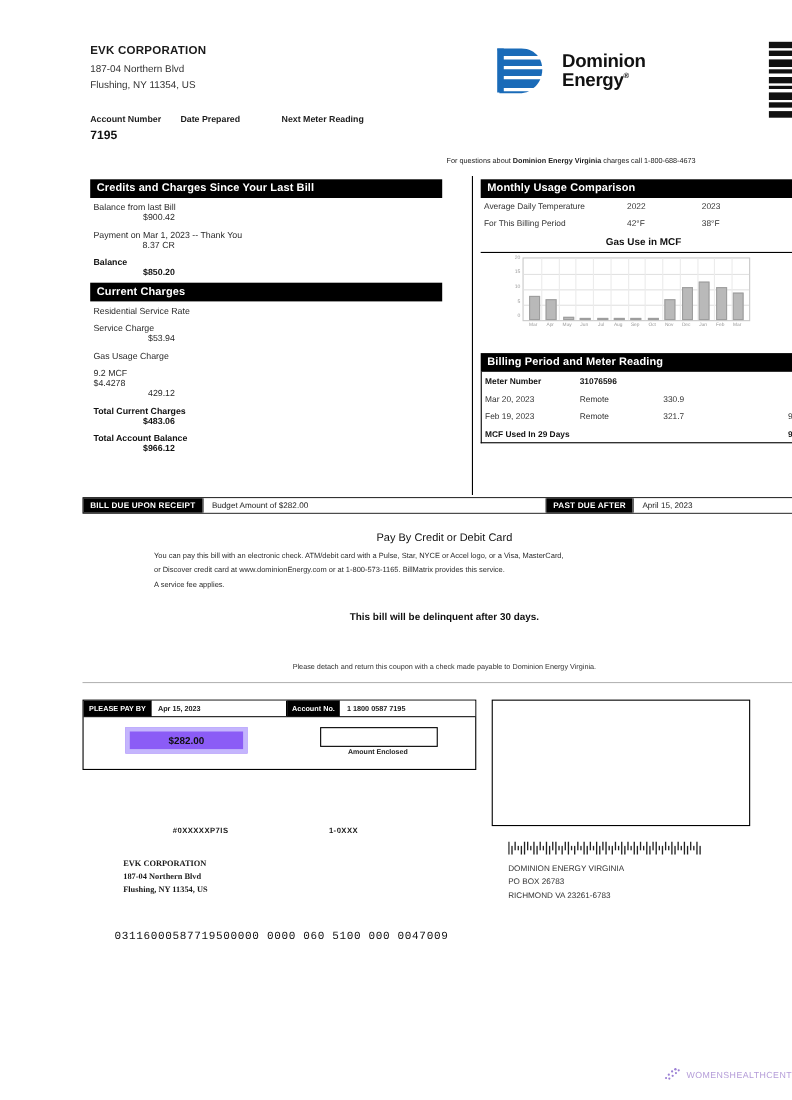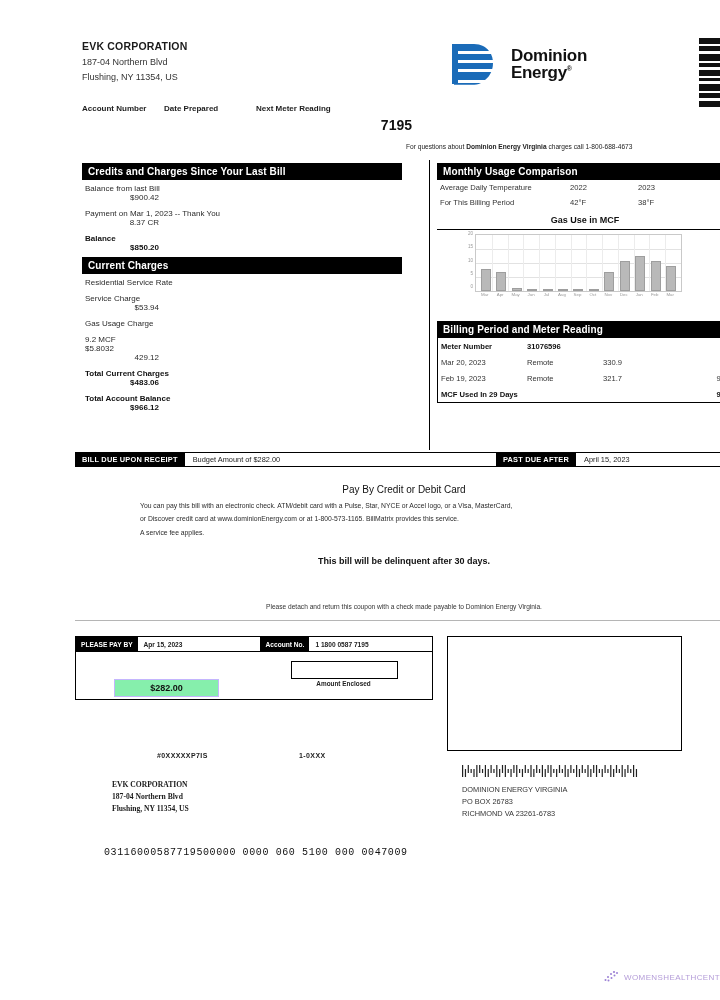--- a/index.html
+++ b/index.html
@@ -34,21 +34,21 @@
   .acct-table {
     position: absolute; left: 38px; top: 104px; width: 330px;
     font-size: 8px;
   }
   .acct-row { display: flex; }
   .acct-row.head { font-weight: bold; color: #1d1d1d; margin-bottom: 4px; }
   .acct-row.val  { font-weight: bold; color: #1d1d1d; }
   .acct-c1 { width: 82px; }
   .acct-c2 { width: 92px; }
   .acct-c3 { width: 150px; }
-  .acct-cont { font-size: 14px; font-weight: bold; margin-top: 3px; text-align: right; }
+  .acct-cont { font-size: 11px; font-weight: bold; margin-top: 3px; }
 
   .logo-wrap {
     position: absolute; left: 404px; top: 42px;
     display: flex; align-items: center; gap: 17px;
   }
   .logo-mark { width: 46px; height: 44px; display:block; }
   .logo-text {
     font-size: 17px; font-weight: bold; line-height: 1.02;
     color: #111; letter-spacing: -.3px;
   }
@@ -190,22 +190,22 @@
     display: flex; align-items: center; padding: 0 5px; white-space: nowrap;
   }
   .cp-white {
     background: #fff; color: #222; font-size: 6.6px; font-weight: bold;
     display: flex; align-items: center; padding: 0 6px; white-space: nowrap;
     border-right: 1px solid #000;
   }
   .cp-white.last { border-right: none; }
   .coupon-body { position: relative; height: 48px; }
   .amt-box {
-    position: absolute; left: 38px; top: 27px; width: 103px; height: 16px;
-    border: 1px solid #c4b5fd; background: #86efac;
+    position: absolute; left: 38px; top: 9px; width: 103px; height: 16px;
+    border: 4px solid #c4b5fd; background: #8b5cf6;
     display: flex; align-items: center; justify-content: center;
     font-weight: bold; font-size: 9px; color: #111;
   }
   .enc-box {
     position: absolute; left: 215px; top: 9px; width: 105px; height: 16px;
     border: 1px solid #000; background: #fff;
   }
   .enc-label {
     position: absolute; left: 215px; top: 28px; width: 105px;
     text-align: center; font-size: 6.4px; font-weight: bold; color: #222;
@@ -348,21 +348,21 @@
         <div class="mid"></div>
         <div class="amt">$53.94</div>
       </div>
       <div class="ln">
         <div class="lbl">Gas Usage Charge</div>
         <div class="mid"></div>
         <div class="amt"></div>
       </div>
       <div class="ln">
         <div class="lbl">9.2 MCF</div>
-        <div class="mid">$5.8032</div>
+        <div class="mid">$4.4278</div>
         <div class="amt">429.12</div>
       </div>
       <div class="ln b">
         <div class="lbl">Total Current  Charges</div>
         <div class="mid"></div>
         <div class="amt">$483.06</div>
       </div>
       <div class="ln b">
         <div class="lbl">Total Account Balance</div>
         <div class="mid"></div>

